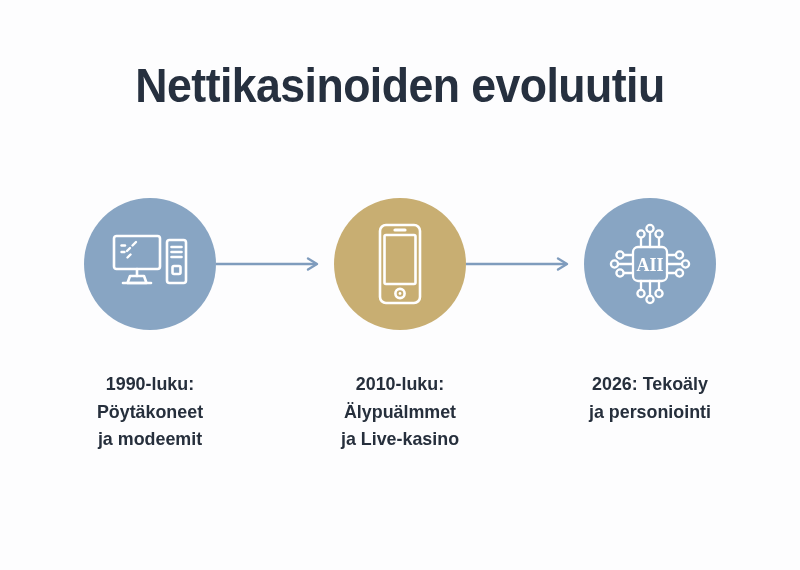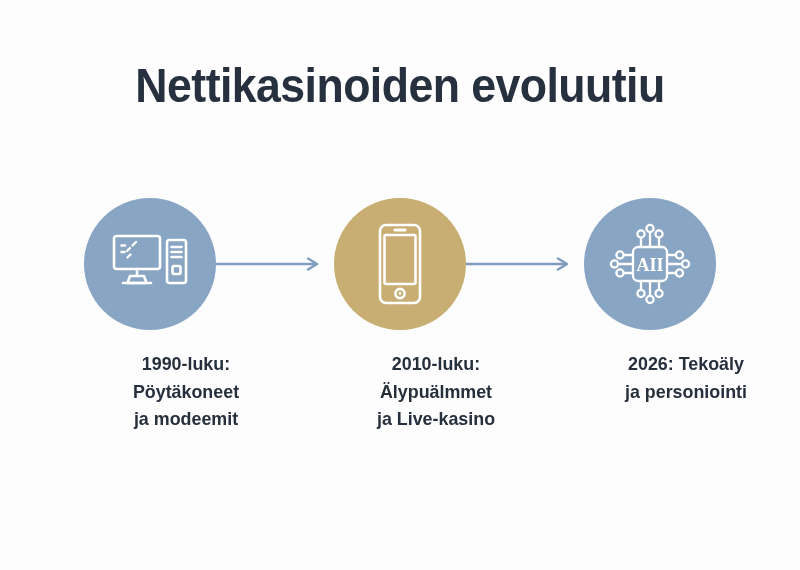--- a/index.html
+++ b/index.html
@@ -76,25 +76,24 @@
     height: 20px;
     width: 110px;
   }
   .arrow-1 { left: 216px; }
   .arrow-2 { left: 466px; }
   .arrow svg { display: block; }
 
   
   .captions {
     position: absolute;
-    top: 350px;
+    top: 370px;
     left: 0;
     width: 736px;
     height: 110px;
-    margin-left: 36px;
   }
 
   .caption {
     position: absolute;
     top: 0;
     width: 230px;
     text-align: center;
     font-size: 19px;
     font-weight: 700;
     color: #262f3c;

